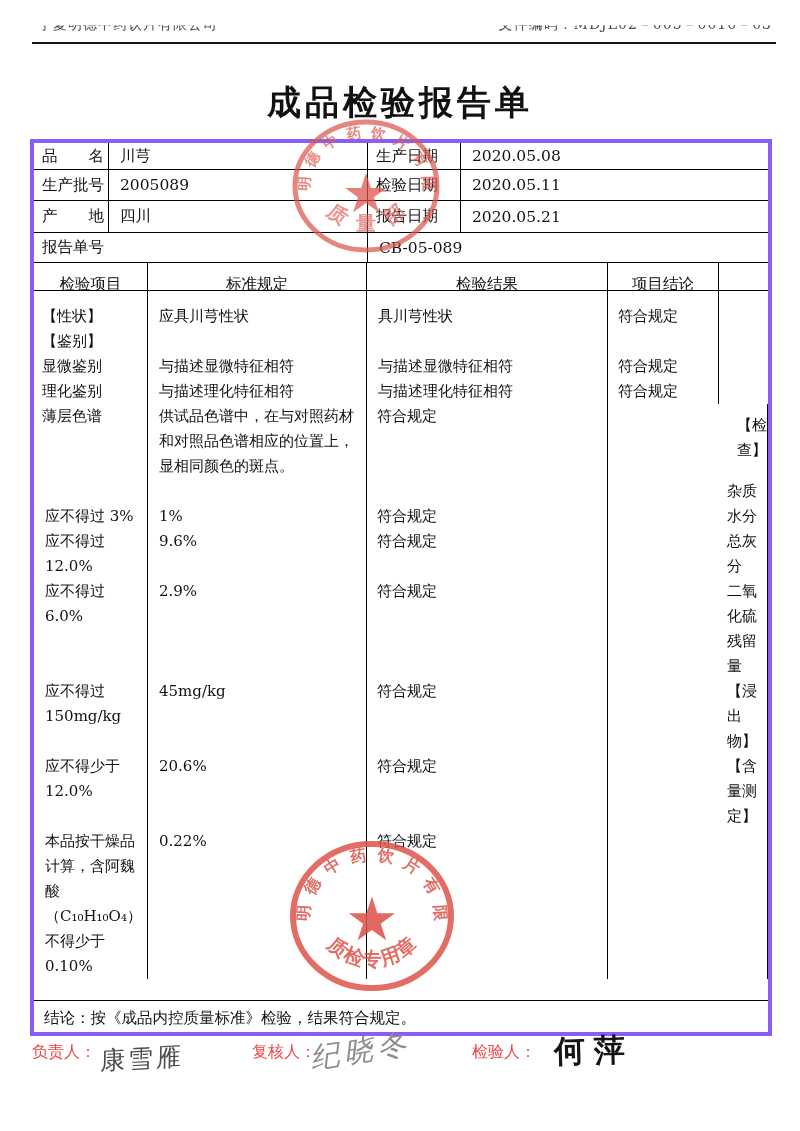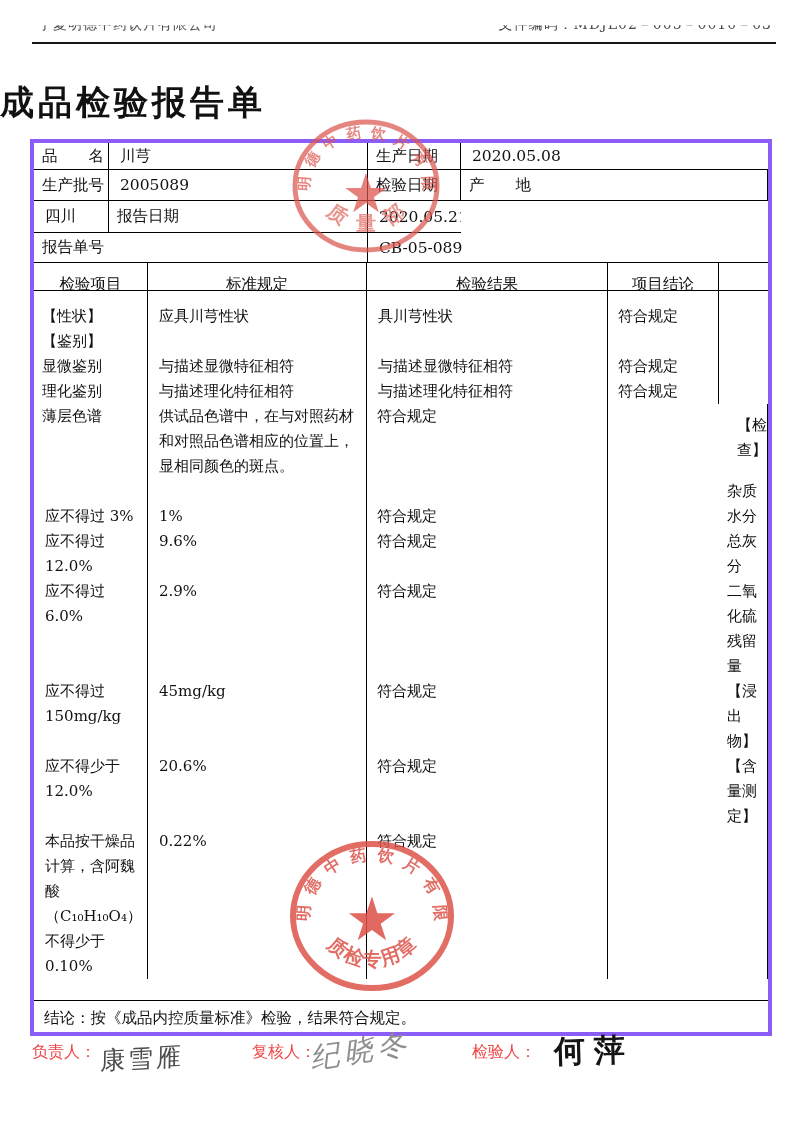--- a/index.html
+++ b/index.html
@@ -8,21 +8,21 @@
   .abs{position:absolute;}
 
   
   .tophdr{font-size:14px;color:#474747;letter-spacing:1px;white-space:nowrap;
           clip-path:inset(52% 0 0 0);}
   #hdr-left{left:38px;top:16px;}
   #hdr-right{right:28px;top:16px;}
   #hdr-rule{left:32px;top:42px;width:744px;height:2px;background:#151515;}
 
   
-  #title{left:0;top:80px;width:800px;text-align:left;font-size:34px;
+  #title{left:0;top:80px;width:800px;text-align:center;font-size:34px;
          font-weight:700;letter-spacing:4px;}
 
   
   #tbl{left:30px;top:139px;width:742px;height:897px;border:4px solid #8b5cf6;
        box-sizing:border-box;background:transparent;}
   .g{display:grid;}
   .c{box-sizing:border-box;display:flex;align-items:center;font-size:15.5px;
      overflow:hidden;}
   .br{border-right:1px solid #000;}
   .bb{border-bottom:1px solid #000;}
@@ -74,20 +74,21 @@
 
   <div class="g info">
     <div class="c lab br bb">品　　名</div>
     <div class="c val br bb">川芎</div>
     <div class="c lab br bb">生产日期</div>
     <div class="c val bb">2020.05.08</div>
 
     <div class="c lab br bb">生产批号</div>
     <div class="c val br bb">2005089</div>
     <div class="c lab br bb">检验日期</div>
+    <div class="c val bb">2020.05.11</div>
 
     <div class="c lab br bb">产　　地</div>
     <div class="c val br bb">四川</div>
     <div class="c lab br bb">报告日期</div>
     <div class="c val bb">2020.05.21</div>
   </div>
 
   <div class="g repno">
     <div class="c lab br bb">报告单号</div>
     <div class="c val bb">CB-05-089</div>

